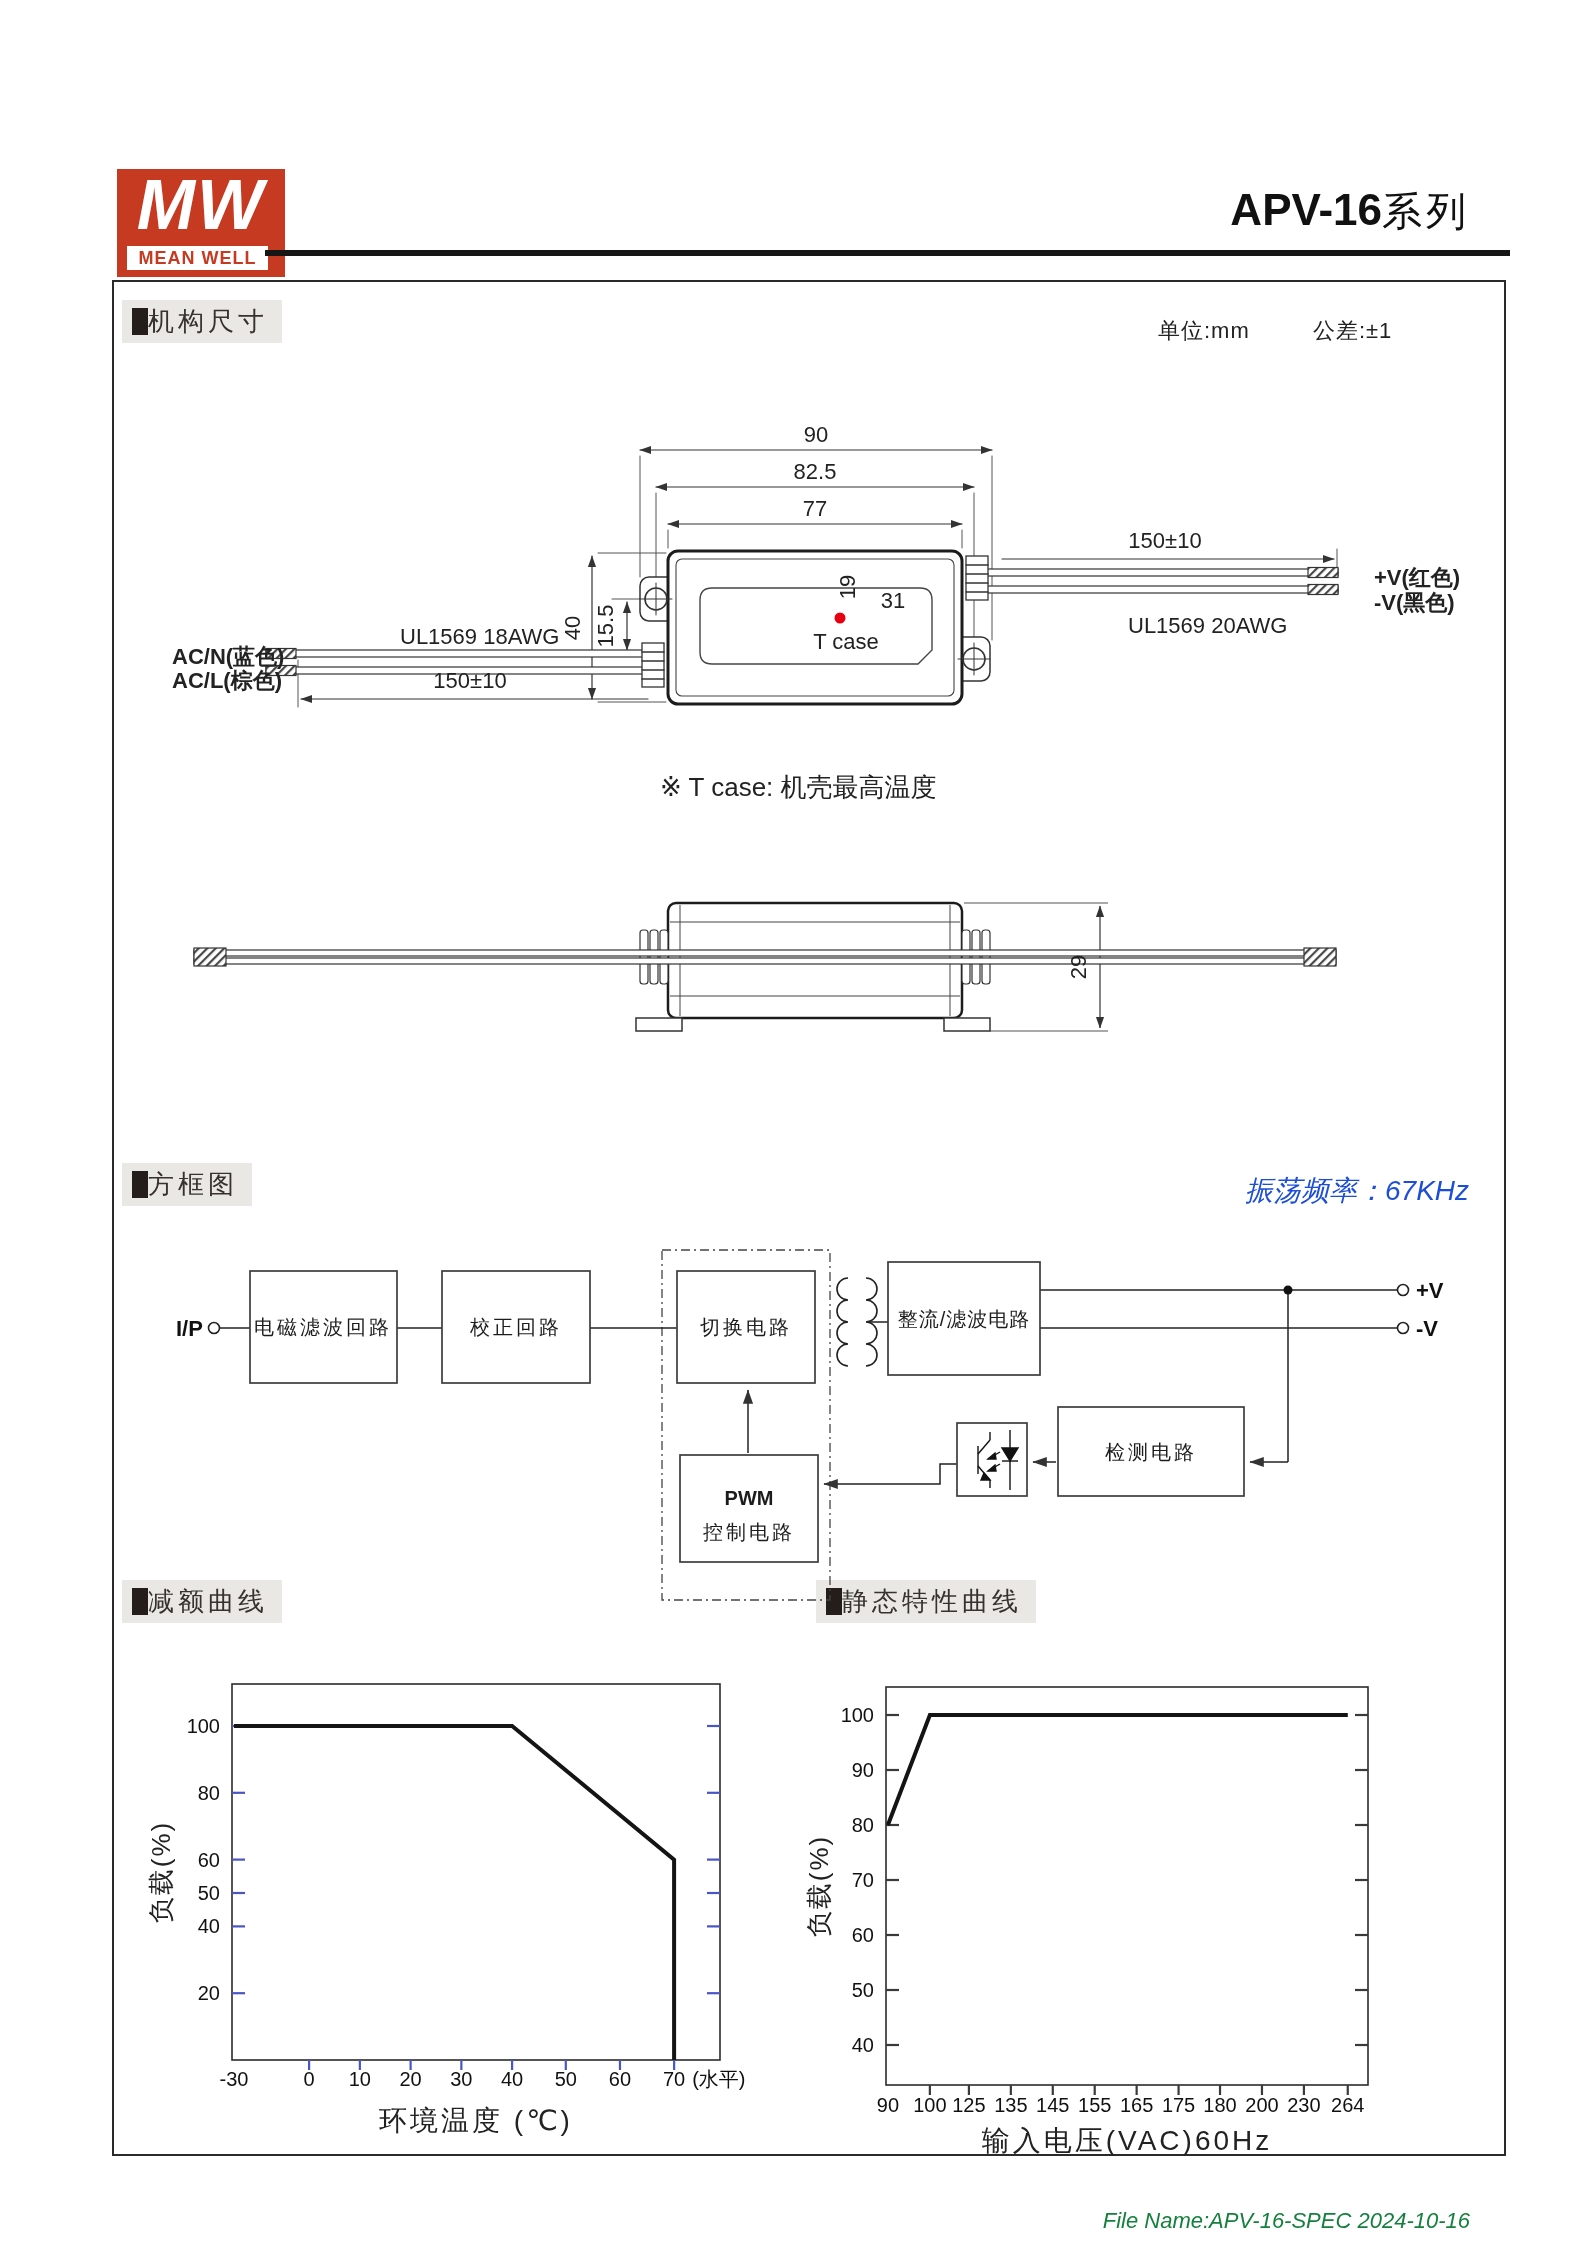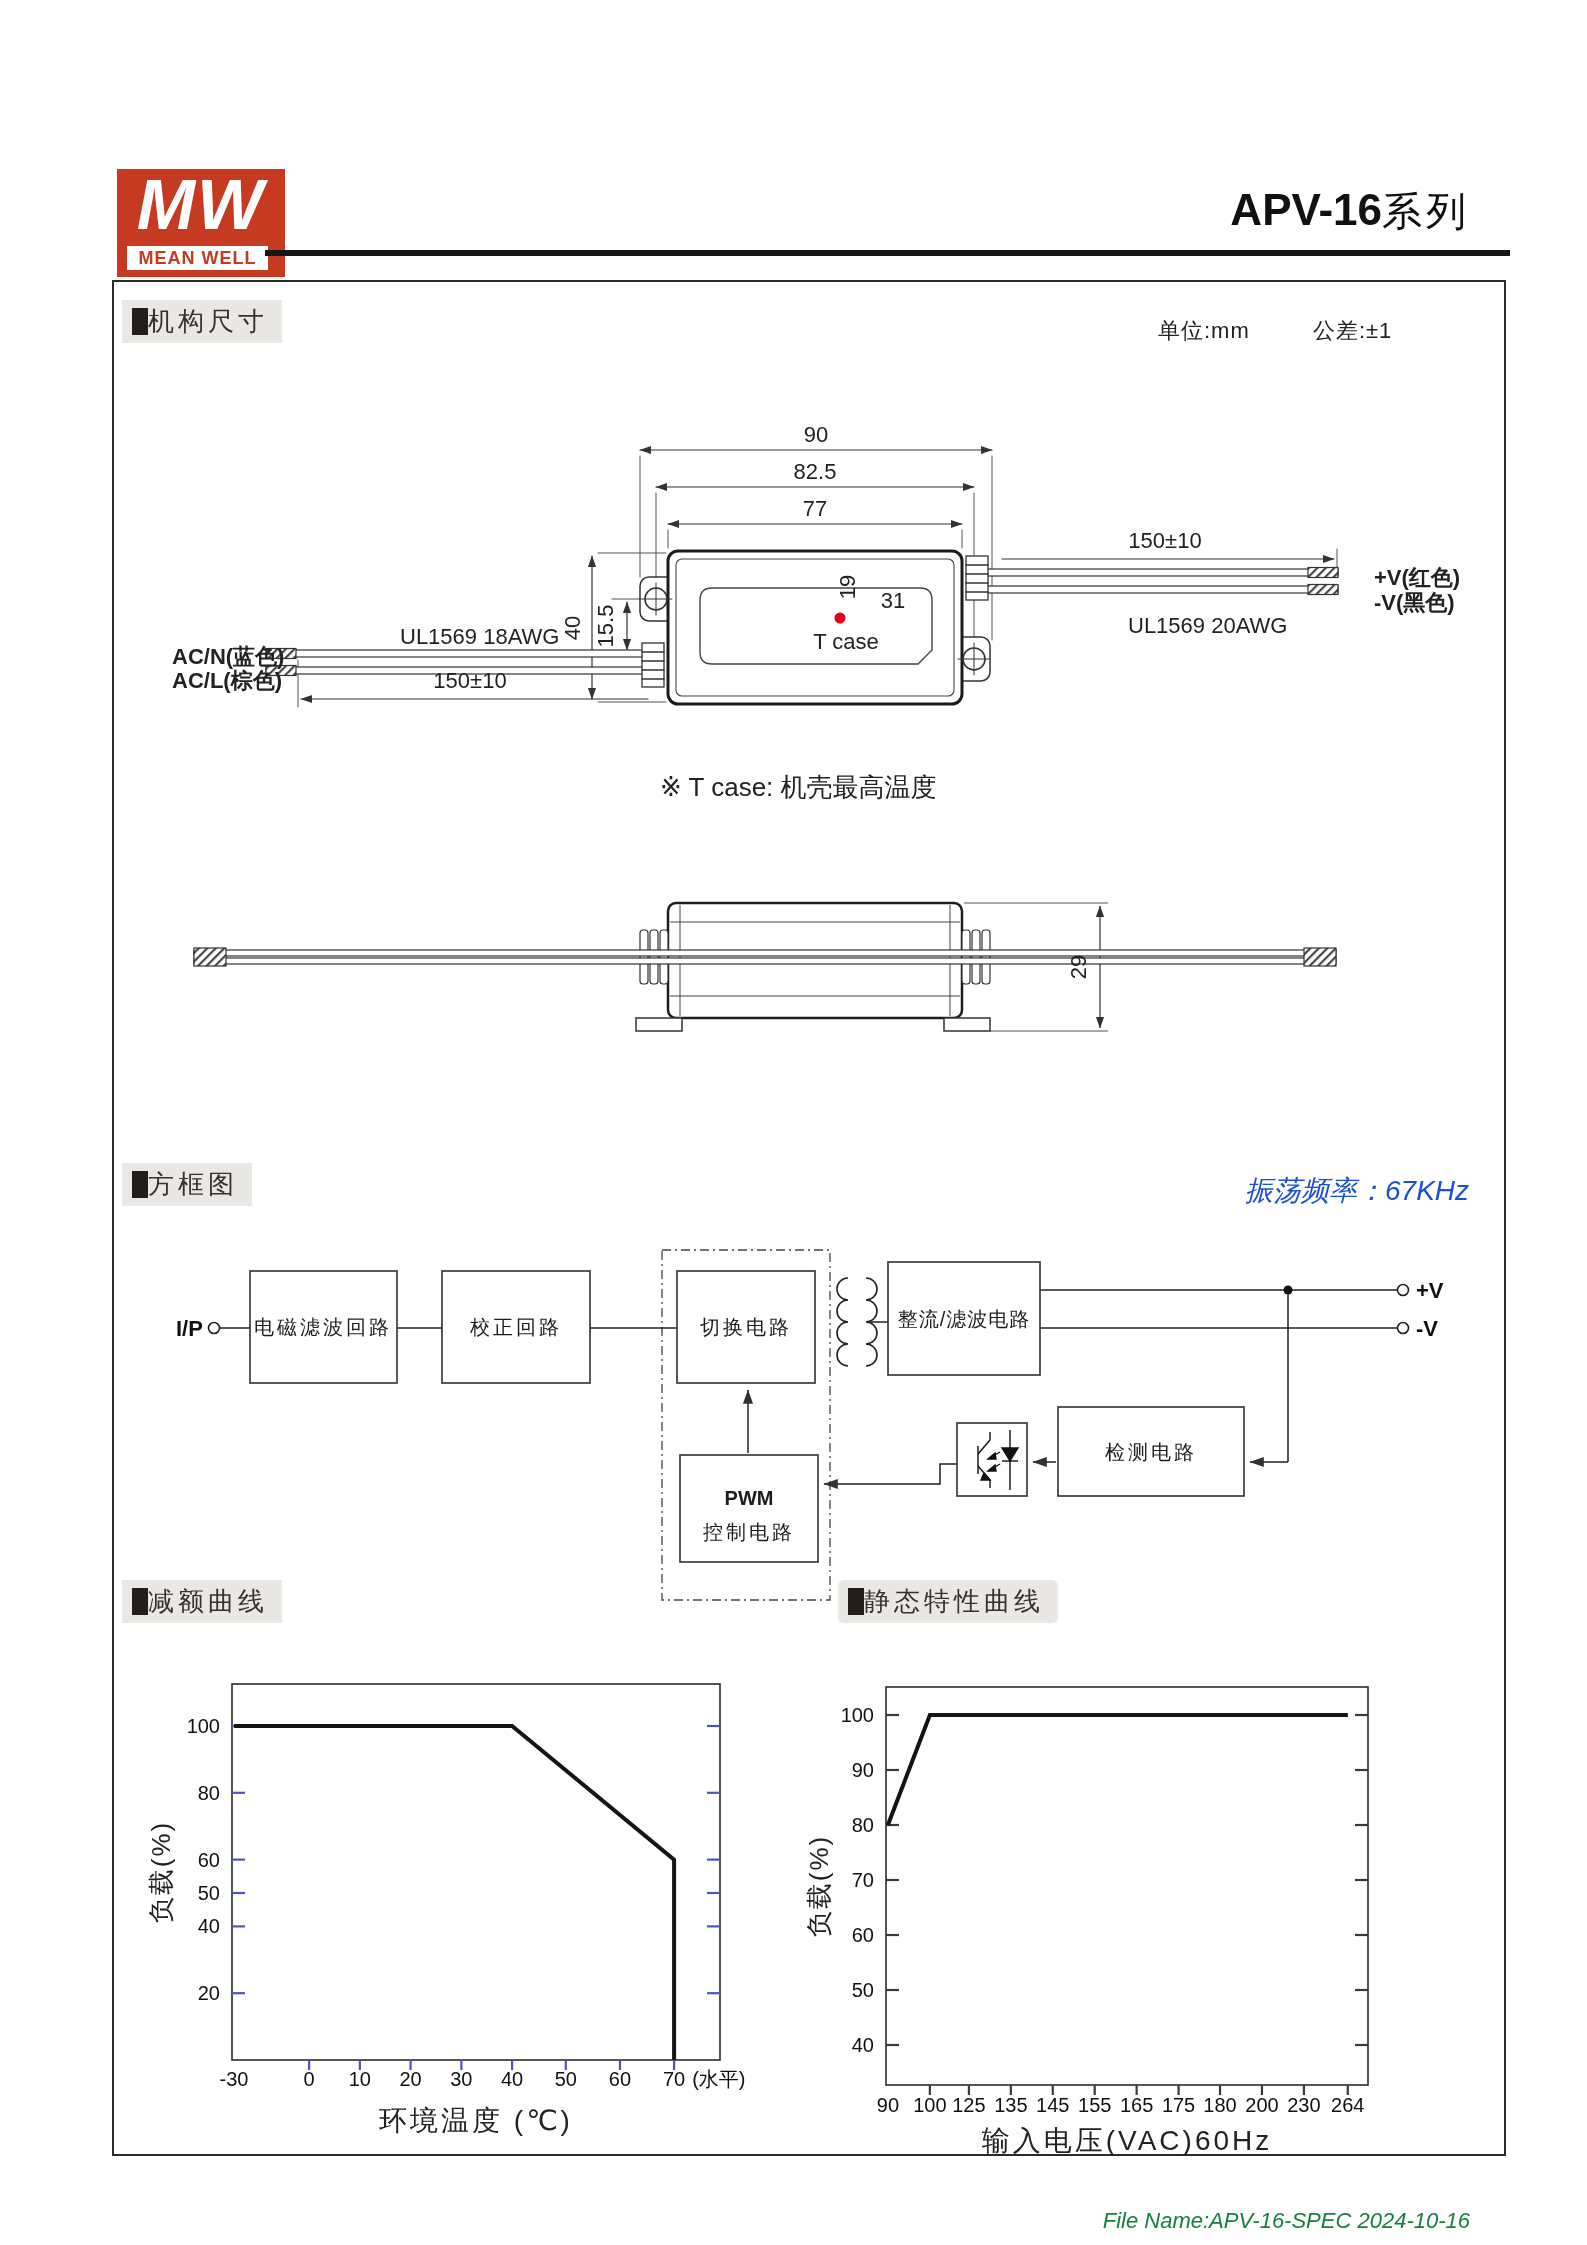--- a/index.html
+++ b/index.html
@@ -62,21 +62,21 @@
   <div class="abs sec" style="left:122px;top:1163px;">
     <span class="sq"></span>
     <span class="txt">方框图</span>
   </div>
   <div class="abs freq-note">振荡频率：67KHz</div>
 
   <div class="abs sec" style="left:122px;top:1580px;">
     <span class="sq"></span>
     <span class="txt">减额曲线</span>
   </div>
-  <div class="abs sec" style="left:838px;top:1580px;border-radius:6px;">
+  <div class="abs sec" style="left:816px;top:1580px;">
     <span class="sq"></span>
     <span class="txt">静态特性曲线</span>
   </div>
 
   <svg class="abs overlay" id="overlay-svg" width="1587" height="2245" viewBox="0 0 1587 2245">
     <defs>
       <marker id="ar" viewBox="0 0 10 10" refX="9.2" refY="5" markerWidth="10" markerHeight="10" orient="auto-start-reverse">
         <path d="M0,1.6 L9.6,5 L0,8.4 z" fill="#333"></path>
       </marker>
       <pattern id="hz" width="6" height="6" patternUnits="userSpaceOnUse" patternTransform="rotate(45)">

